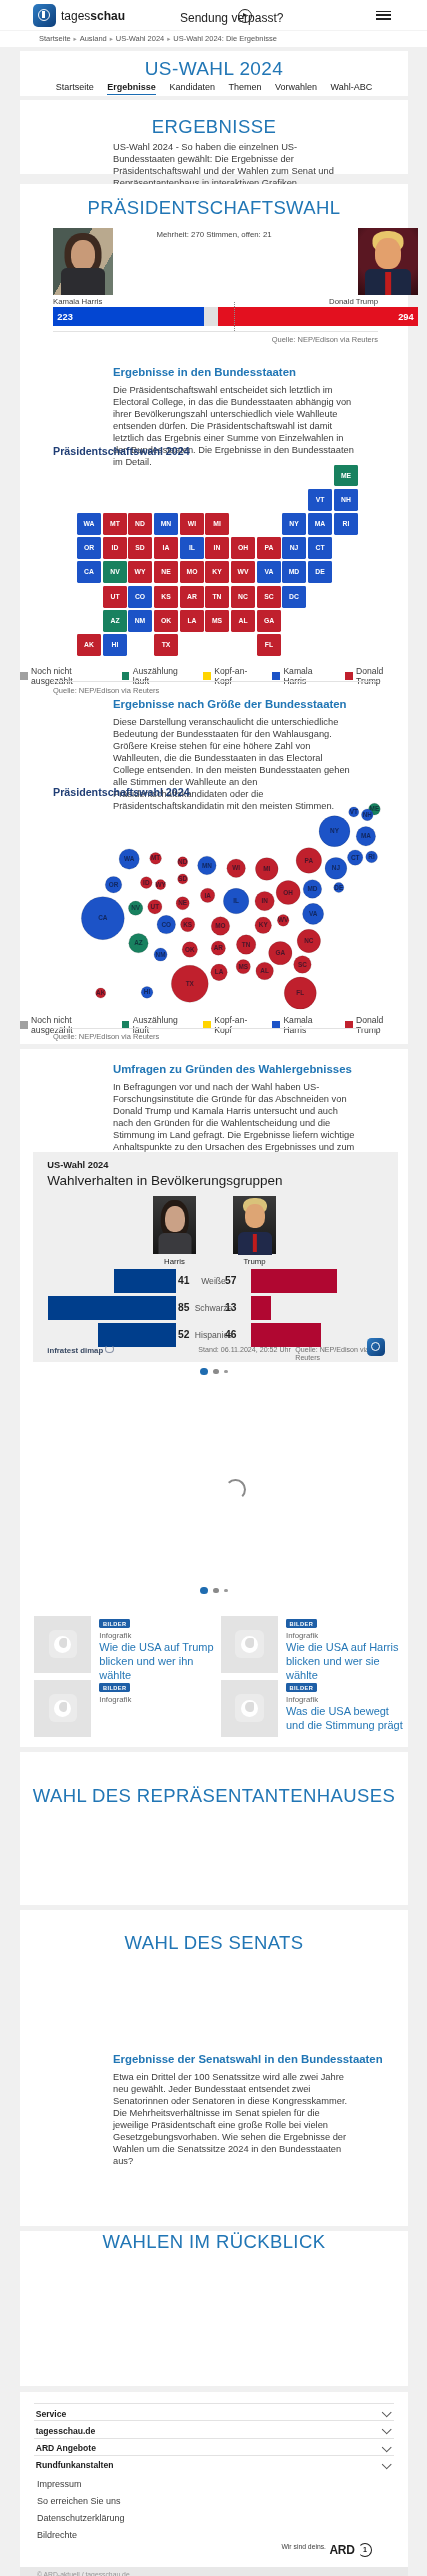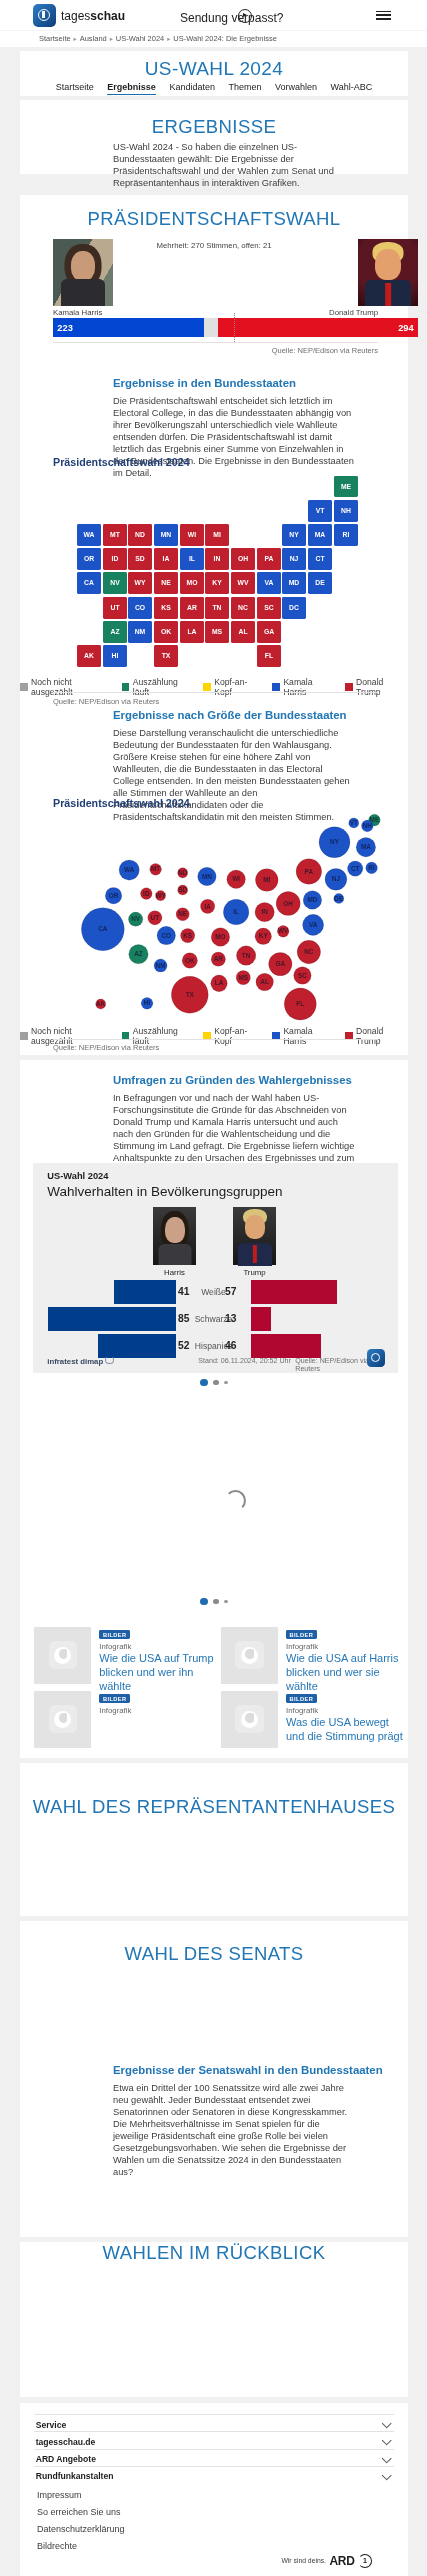--- a/index.html
+++ b/index.html
@@ -82,21 +82,21 @@
   .globe:before{content:"";position:absolute;left:5.7px;top:5.7px;width:17px;height:17px;border-radius:50%;background:#fff;}
   .globe:after{content:"";position:absolute;left:10px;top:8.6px;width:8.6px;height:10px;border-radius:50% 20% 40% 50%;background:#dcdcdc;}
   .badge{position:absolute;left:65px;top:3.6px;background:#1e5fa7;color:#fff;font-size:5.7px;font-weight:700;letter-spacing:0.4px;padding:1.4px 3.6px;border-radius:1.4px;}
   .tkicker{position:absolute;left:65px;top:15px;font-size:7.8px;color:#666;}
   .ttitle{position:absolute;left:65px;top:24px;width:123px;font-size:11px;line-height:14.3px;color:#2577b6;}
   
   .acc-row{position:absolute;left:14.3px;right:14.3px;height:17px;border-top:0.7px solid #e2e2e2;}
   .acc-row .lbl{position:absolute;left:1.4px;top:4.3px;font-size:8.6px;font-weight:700;color:#1d1d1d;}
   .acc-row .chev{position:absolute;right:2.9px;top:5px;width:6.4px;height:6.4px;border-right:1.1px solid #555;border-bottom:1.1px solid #555;transform:rotate(45deg);}
   .f-link{position:absolute;left:17px;font-size:9px;color:#3d3d3d;}
-  #ard-logo{position:absolute;right:36px;top:151px;font-size:6.8px;color:#3c3c3c;display:flex;align-items:center;gap:3.6px;}
+  #ard-logo{position:absolute;right:36px;top:151px;font-size:6.8px;color:#3c3c3c;display:flex;align-items:flex-start;gap:3.6px;}
   #ard-logo .ard{font-size:12px;font-weight:800;color:#1d1d1d;letter-spacing:-0.4px;}
   #ard-logo .one{width:12px;height:12px;border:1.6px solid #1d1d1d;border-left-color:transparent;border-radius:50%;display:flex;align-items:center;justify-content:center;font-size:7.1px;font-weight:800;color:#1d1d1d;}
   #copybar{background:#e8e8e8;margin:0 20px;height:15.7px;position:relative;}
   #copybar span{position:absolute;left:17px;top:4.3px;font-size:6.8px;color:#949494;}
   svg text{font-family:"Liberation Sans",sans-serif;}
 </style>
 </head>
 <body>
 
 <div class="full" id="topbar">
@@ -127,21 +127,21 @@
       <span class="tab">Vorwahlen</span>
       <span class="tab">Wahl-ABC</span>
     </div>
 </div>
 
 <div class="card" style="margin-top:4.3px;height:74px;">
   <div class="sec-head" style="padding-top:15.7px;">ERGEBNISSE</div>
   <div class="para" style="position:absolute;left:93px;top:41px;">US-Wahl 2024 - So haben die einzelnen US-Bundesstaaten gewählt: Die Ergebnisse der Präsidentschaftswahl und der Wahlen zum Senat und Repräsentantenhaus in interaktiven Grafiken.</div>
 </div>
 
-<div class="card" style="margin-top:21px;height:860px;">
+<div class="card" style="margin-top:10px;height:860px;">
   <div class="sec-head" style="padding-top:13px;">PRÄSIDENTSCHAFTSWAHL</div>
   <div style="position:absolute;left:0;right:0;top:46px;text-align:center;font-size:7.8px;color:#444;">Mehrheit: 270 Stimmen, offen: 21</div>
 
   <div class="photo ph-bg-h" style="left:33px;top:44px;">
     <span class="hair" style="top:4.3px;width:37px;height:44px;background:#3d2a20;"></span>
     <span class="face" style="top:11.4px;width:24px;height:30px;background:#c89a78;"></span>
     <span class="suit" style="top:40px;width:44px;height:27px;background:#2c2c30;"></span>
   </div>
   <div class="photo ph-bg-t" style="left:338px;top:44px;">
     <span class="hair" style="top:2.9px;width:31px;height:21.4px;background:#e8c66a;"></span>

